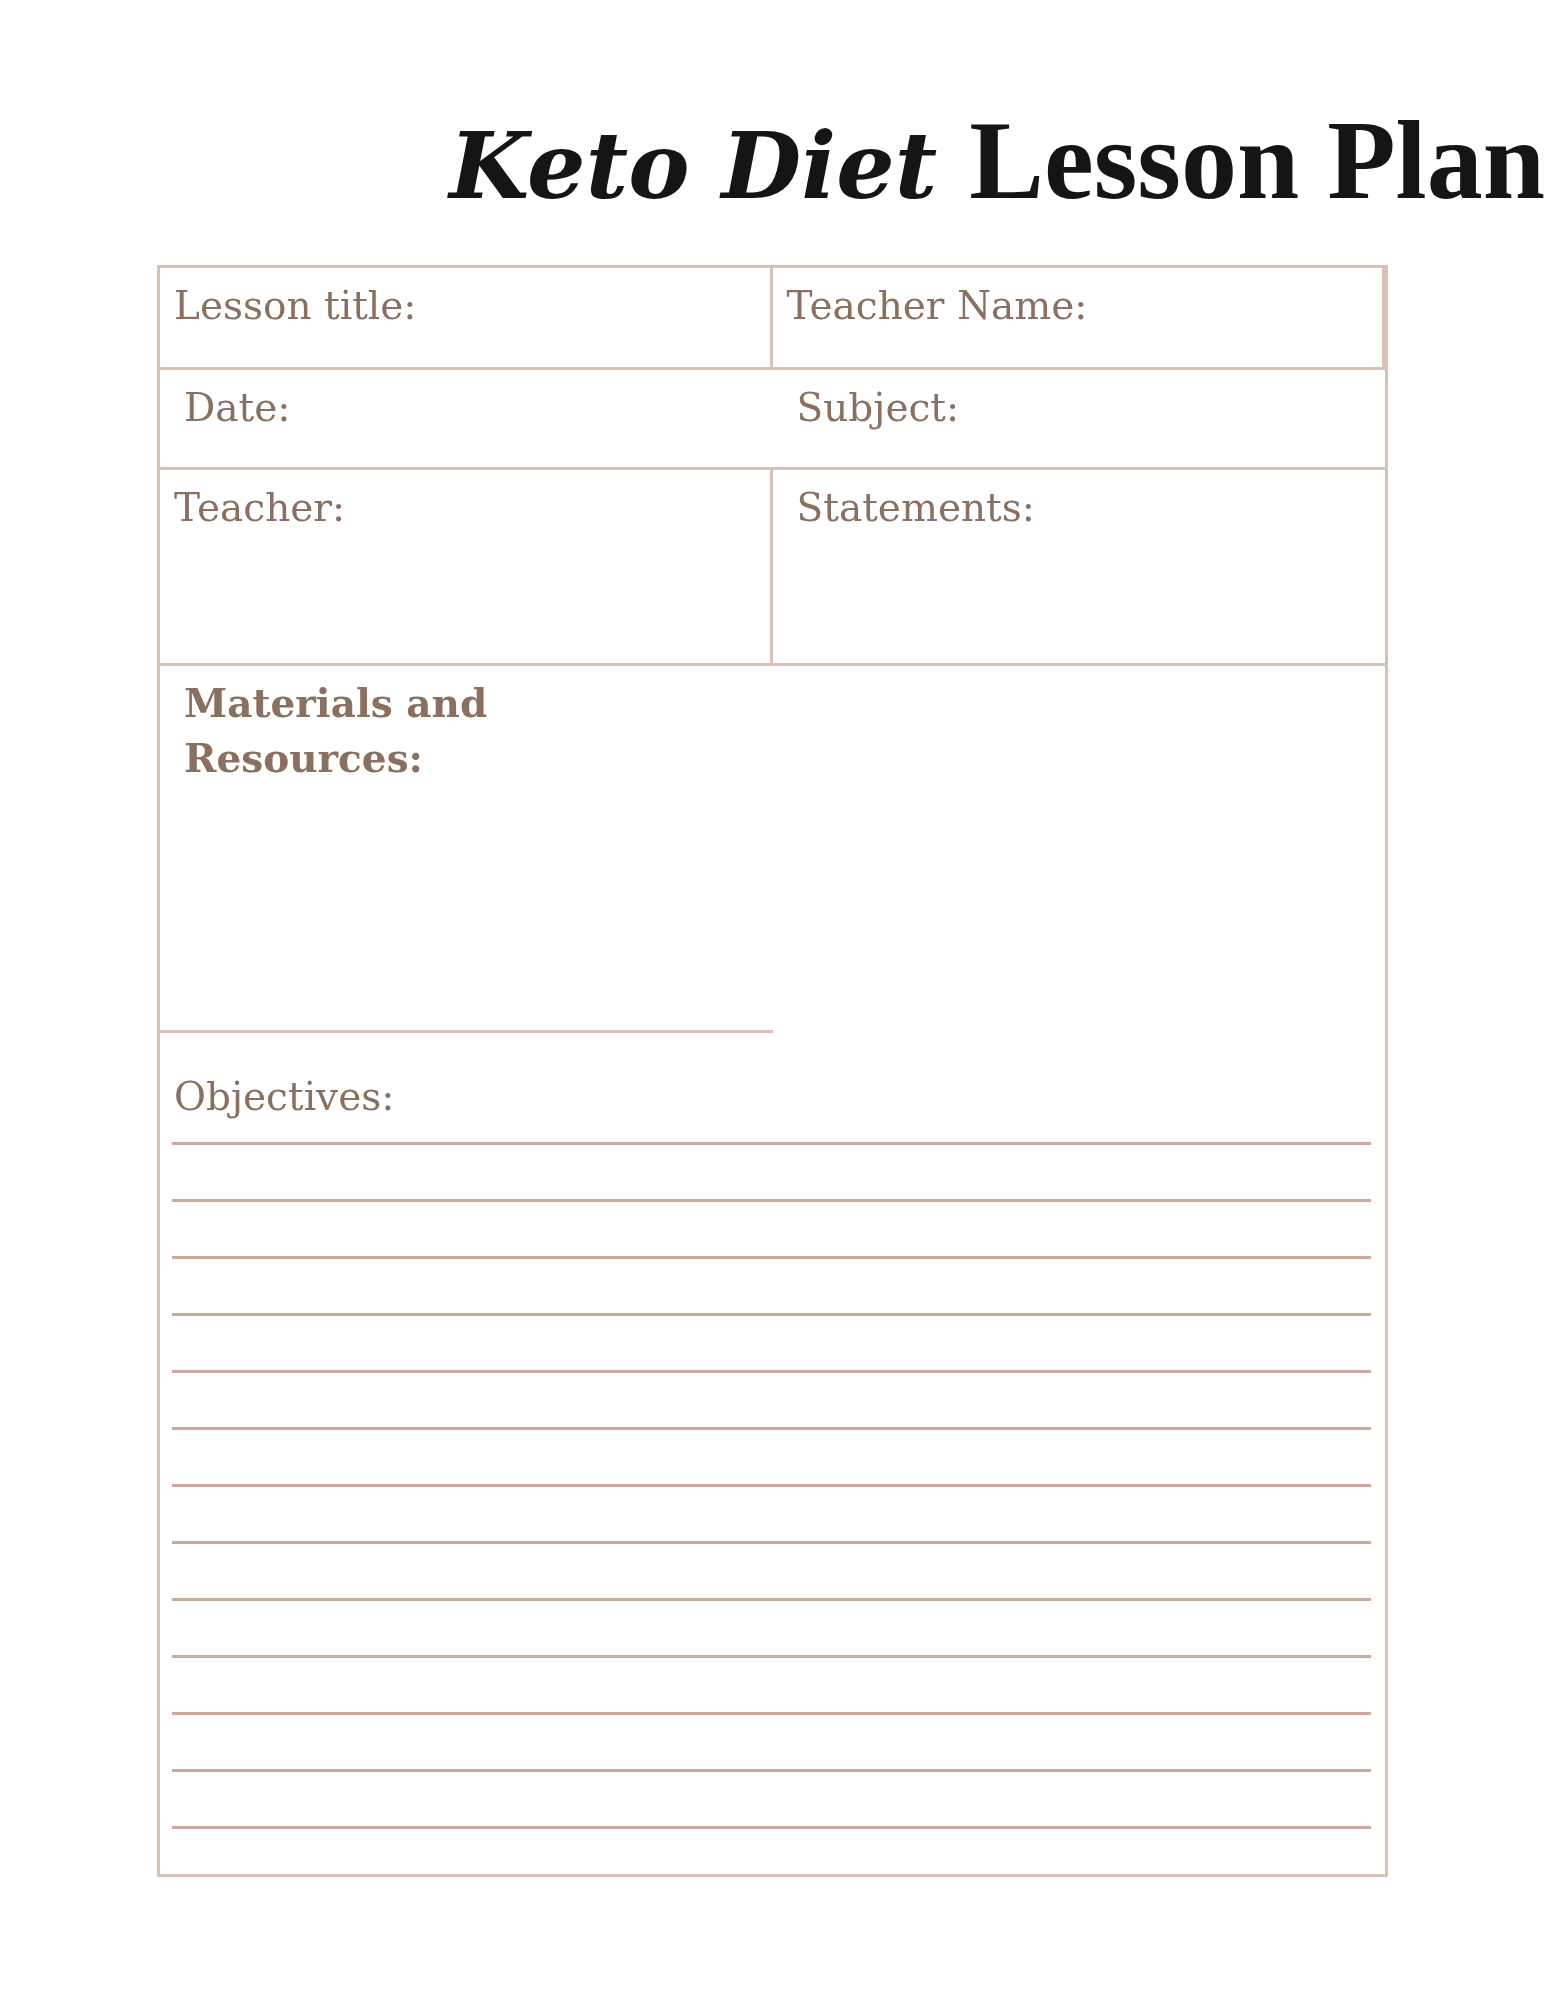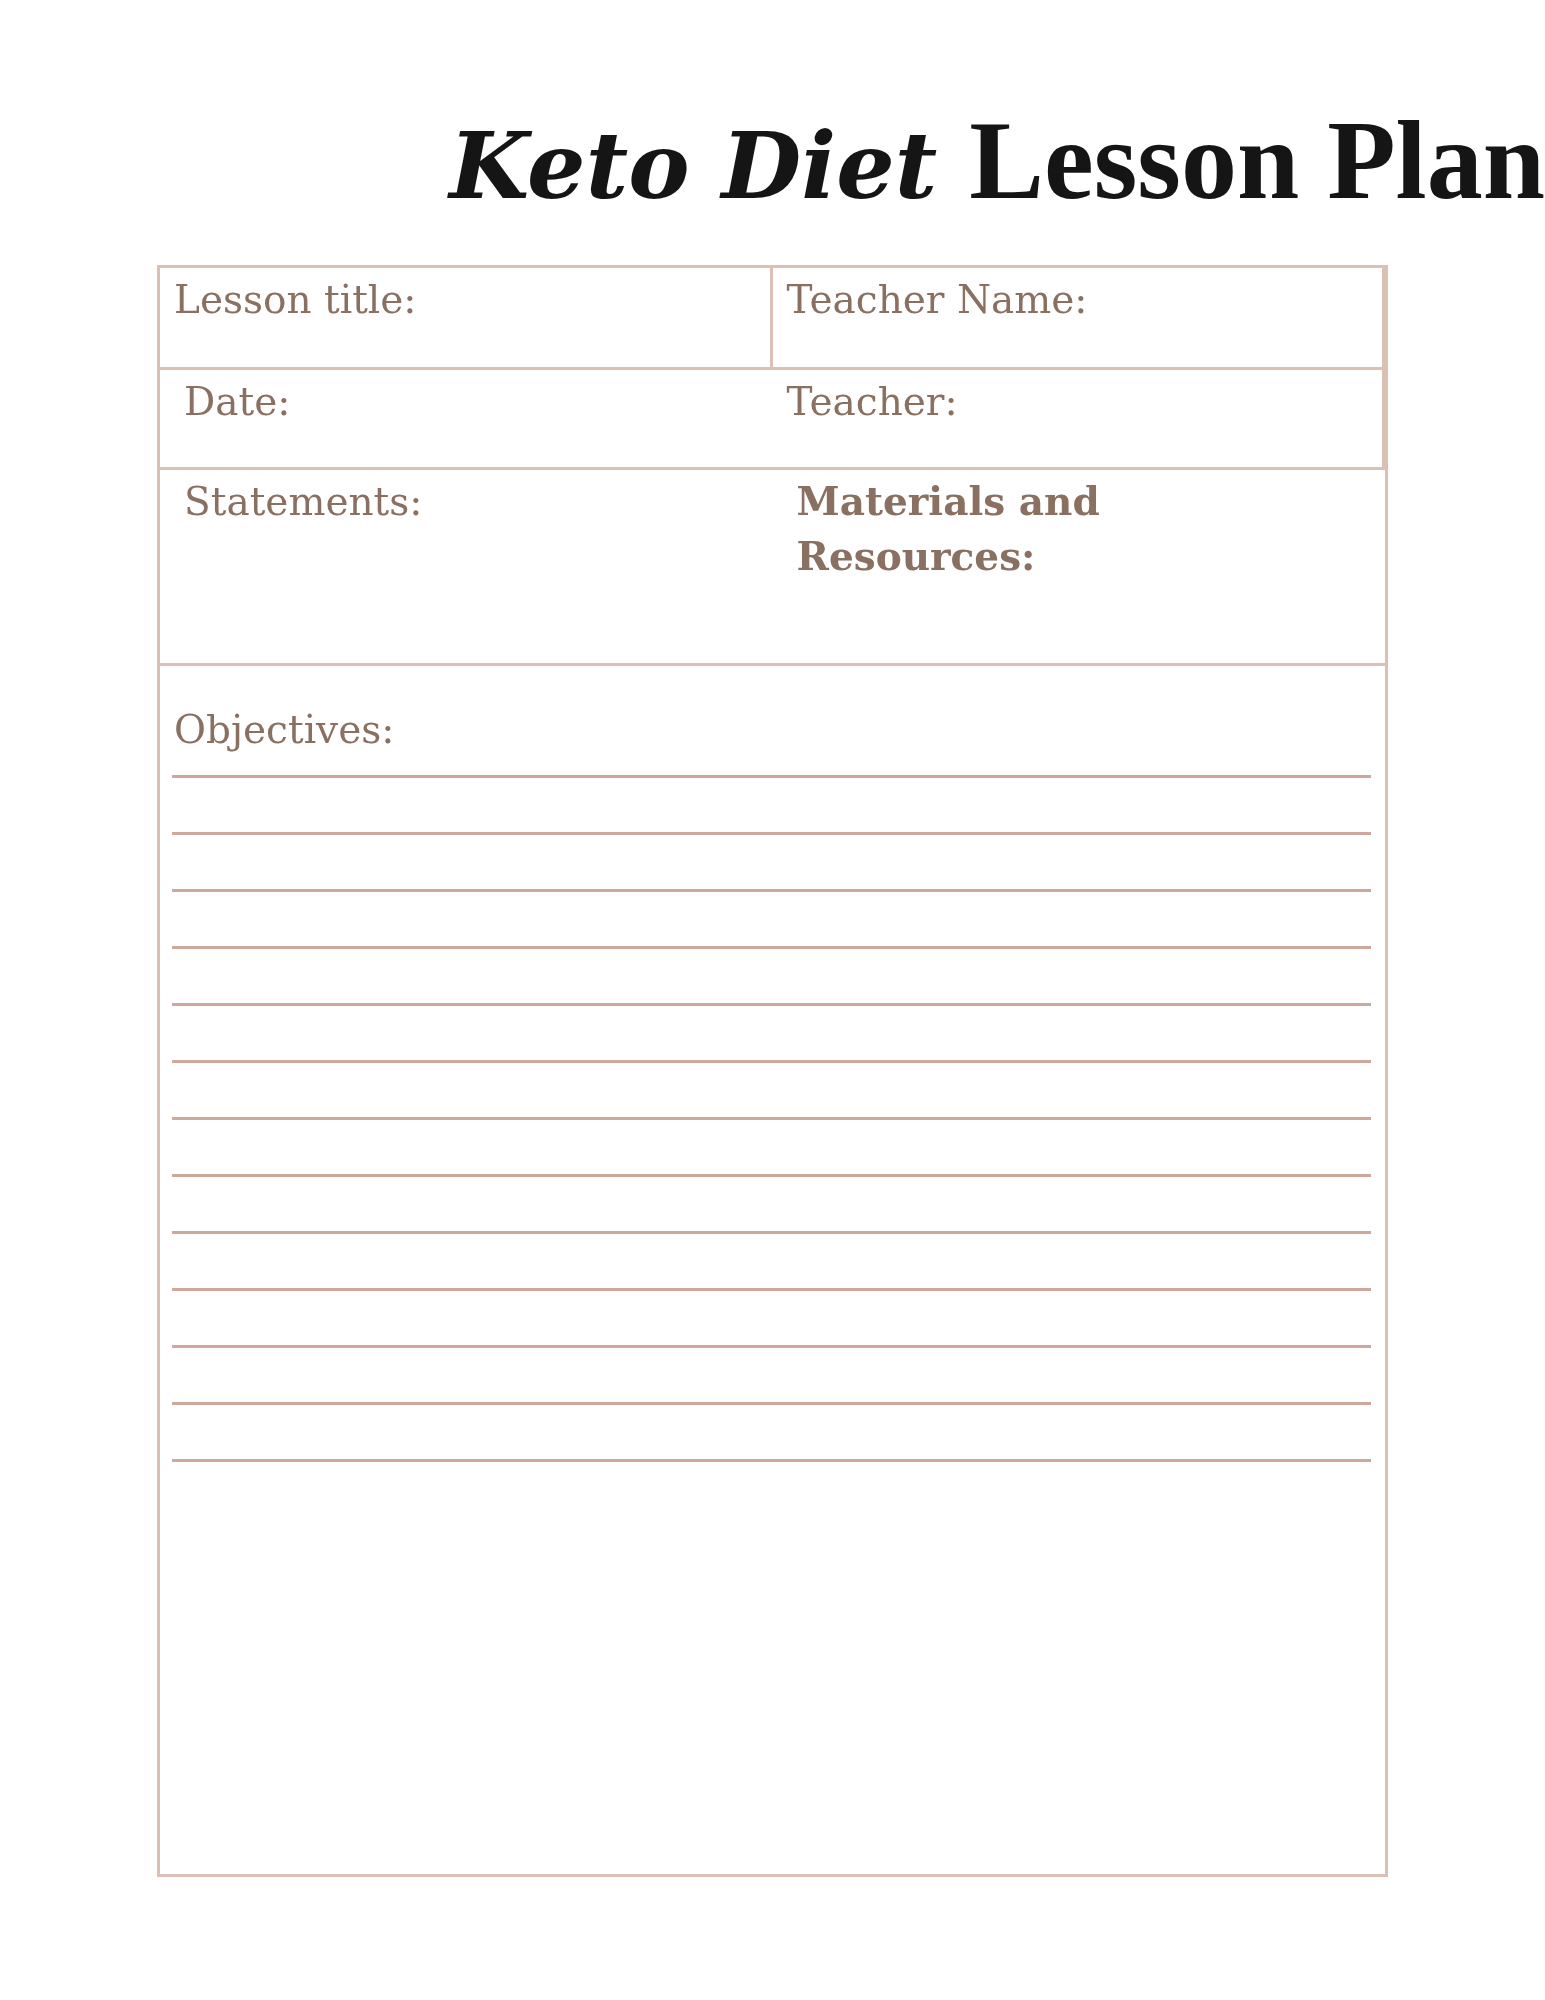--- a/index.html
+++ b/index.html
@@ -51,21 +51,21 @@
     border:3px solid var(--border);
     display:grid;
     grid-template-columns:1fr 1fr;
     grid-template-rows:102px 100px 196px 367px 1fr;
     background:#ffffff;
   }
   .cell{
     color:var(--label);
     font-size:39px;
     line-height:55px;
-    padding:4px 16px 0 14px;
+    padding:10px 16px 0 14px;
   }
   .cell.colL{border-right:3px solid var(--border);border-bottom:3px solid var(--border);}
   .cell.colR{border-bottom:3px solid var(--border);padding-left:24px;}
   .lbl{display:inline-block;}
   .lbl.wrap{display:block;max-width:430px;font-weight:bold;}
   .objectives{
     grid-column:1 / -1;
     position:relative;
     color:var(--label);
     font-size:39px;
@@ -98,20 +98,23 @@
     <div class="cell colL">
       <span class="lbl">Lesson title:</span>
     </div>
     <div class="cell colL">
       <span class="lbl">Teacher Name:</span>
     </div>
 
     <div class="cell colR">
       <span class="lbl">Date:</span>
     </div>
+    <div class="cell colR">
+      <span class="lbl">Subject:</span>
+    </div>
 
     <div class="cell colL">
       <span class="lbl">Teacher:</span>
     </div>
     <div class="cell colR">
       <span class="lbl">Statements:</span>
     </div>
 
     <div class="cell colR">
       <span class="lbl wrap">Materials and Resources:</span>

